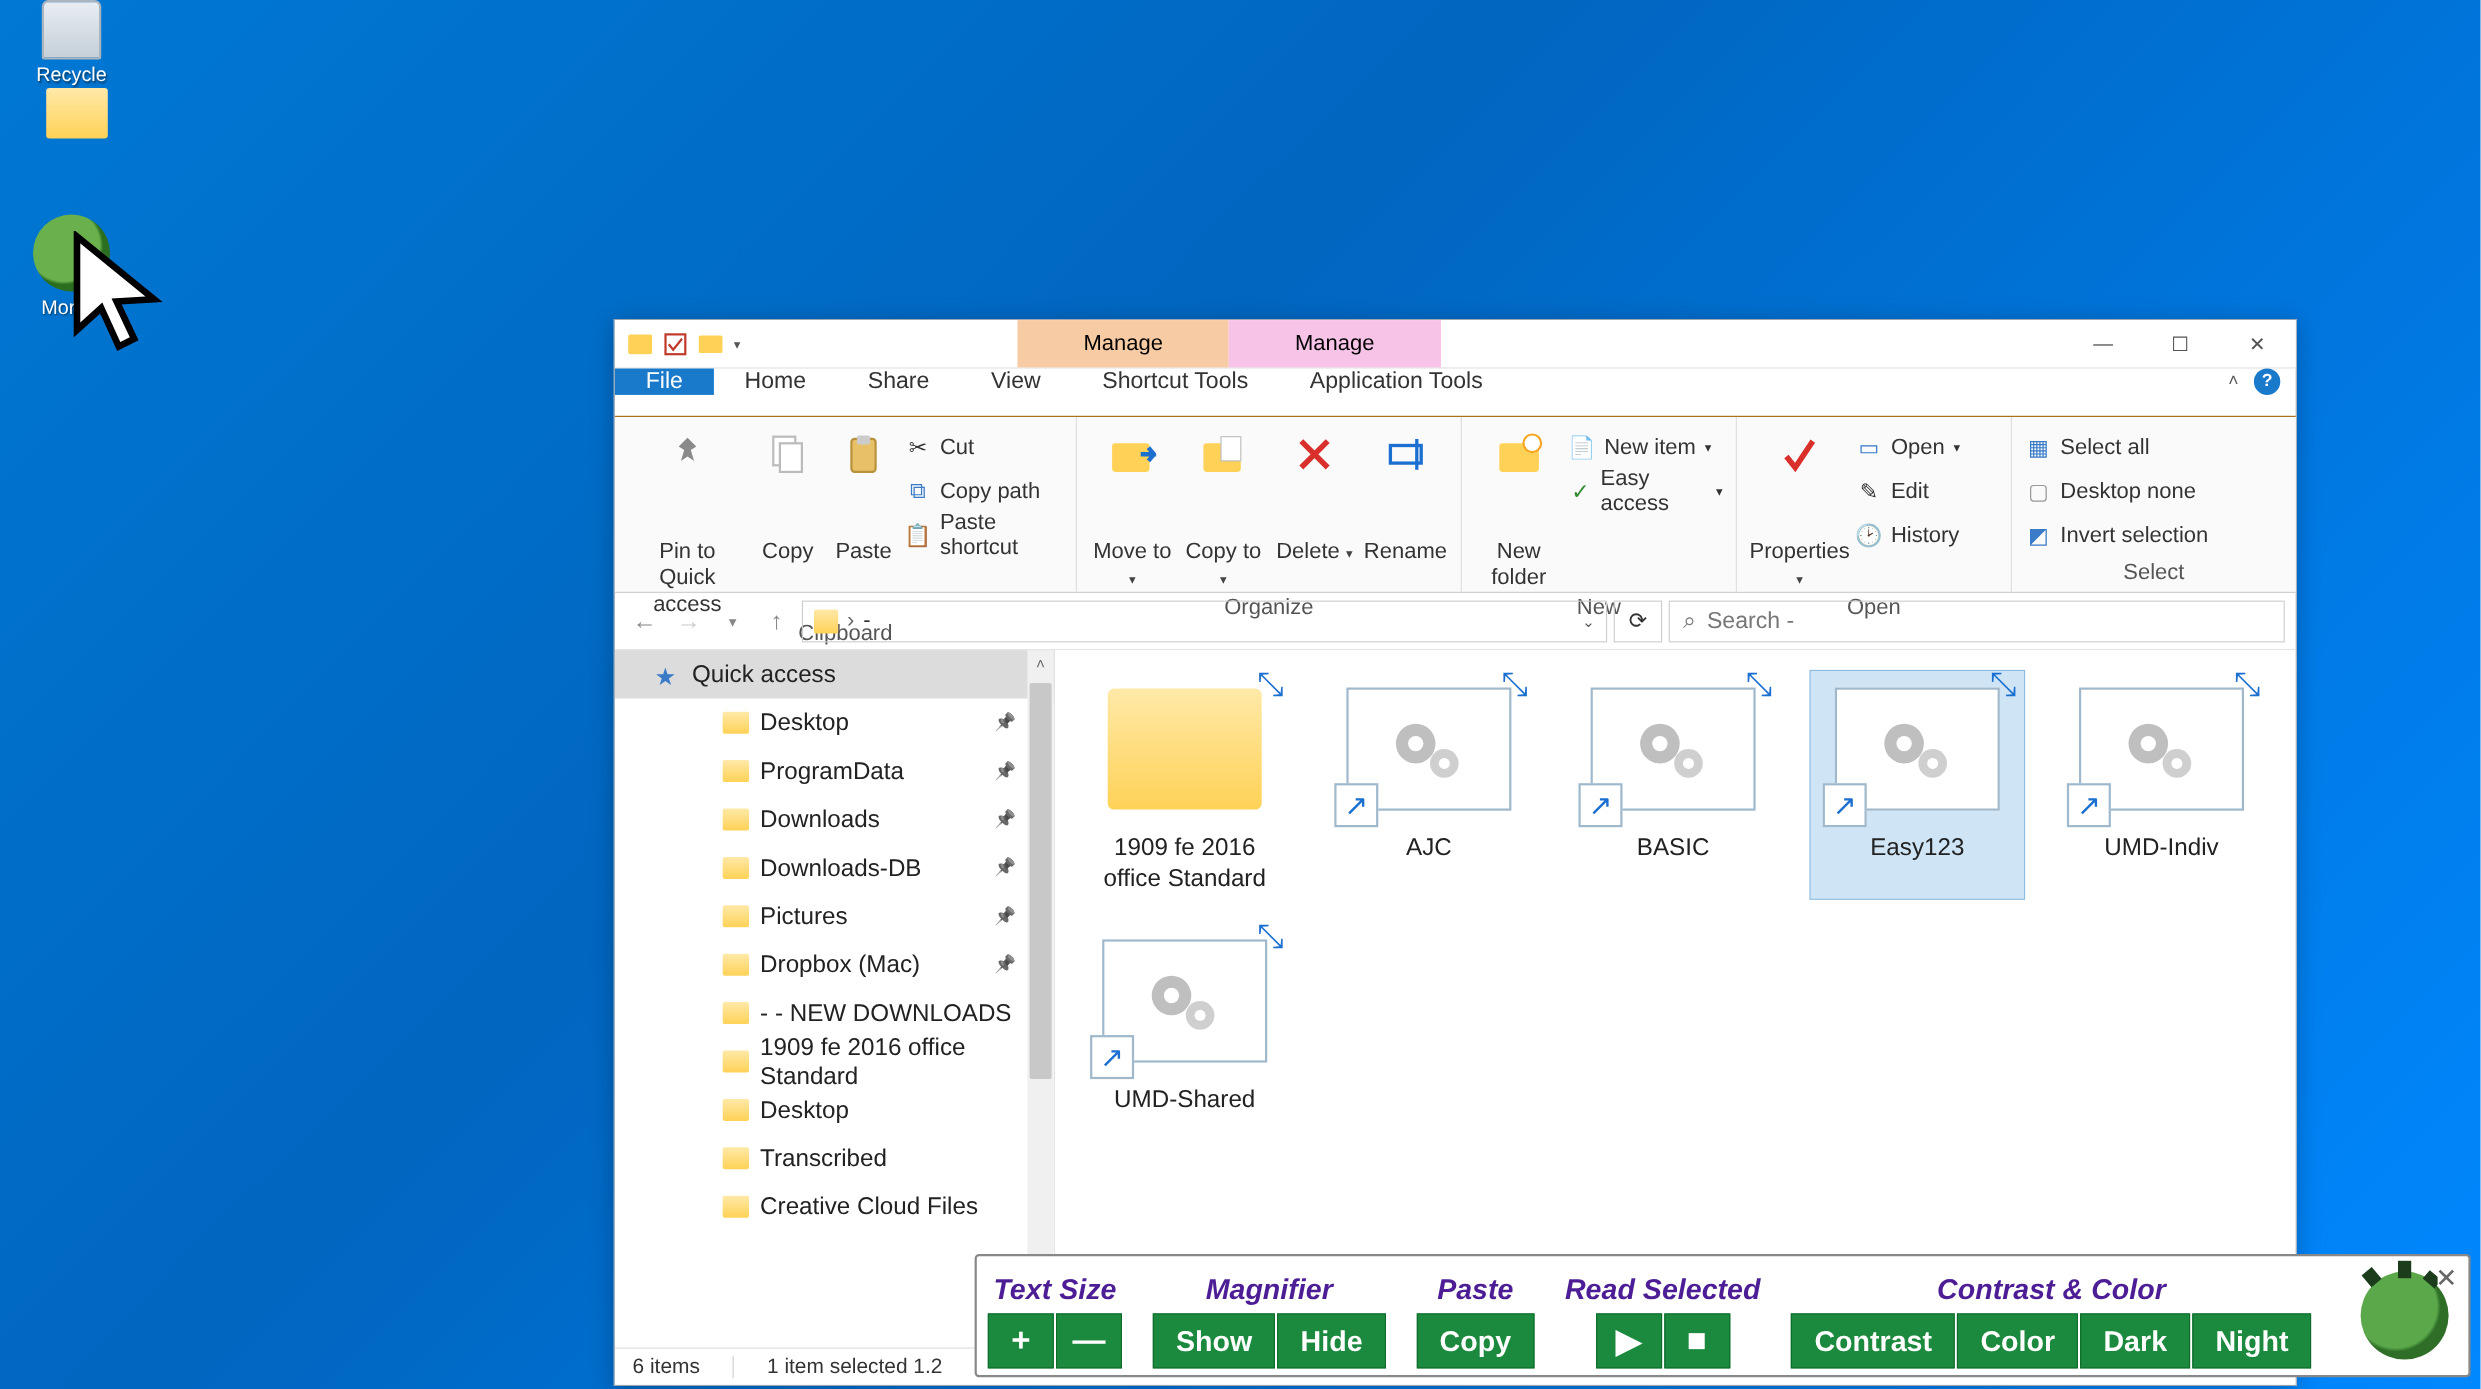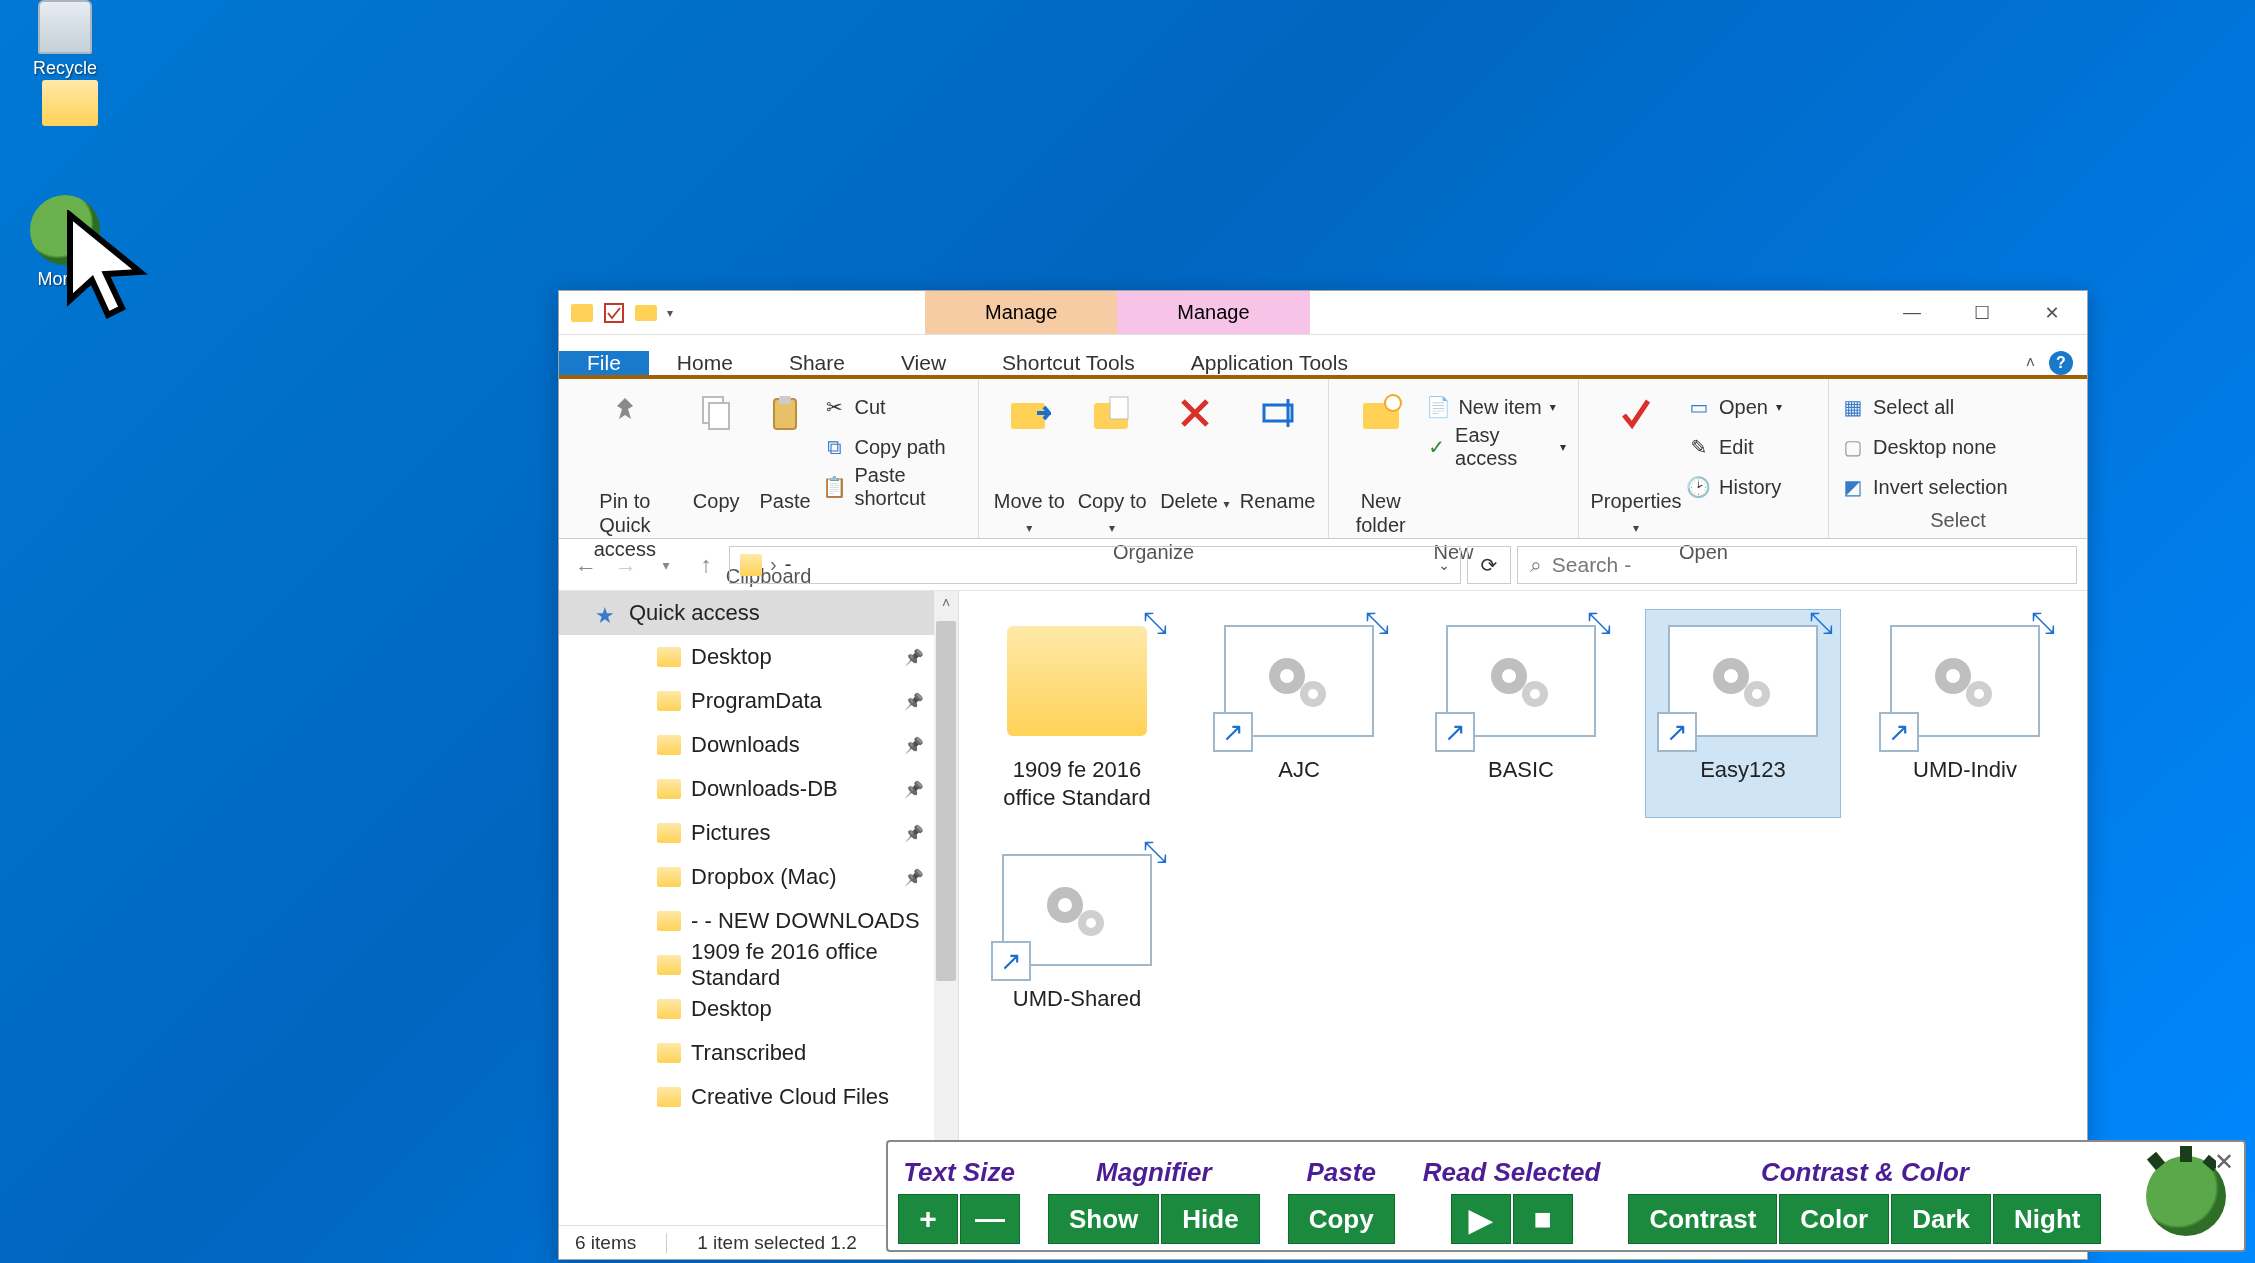--- a/index.html
+++ b/index.html
@@ -21,21 +21,21 @@
   .titlebar { height: 44px; background: #fff; display: flex; align-items: stretch; border-bottom: 1px solid #e0e0e0; }
   .title-left { display: flex; align-items: center; gap: 10px; padding: 0 12px; }
   .title-left .qat-ico { width: 22px; height: 22px; display: inline-block; }
   .title-tabs { margin-left: 240px; display: flex; }
   .title-tab { padding: 0 60px; display: flex; align-items: center; font-size: 20px; }
   .title-tab.pink { background: #f7c4e8; }
   .title-tab.orange { background: #f7cba4; }
   .title-right { margin-left: auto; display: flex; }
   .win-btn { width: 70px; display: flex; align-items: center; justify-content: center; color: #555; font-size: 18px; cursor: pointer; }
 
-  .menubar { height: 44px; display: flex; align-items: flex-end; border-bottom: 4px solid #a16207; position: relative; }
+  .menubar { height: 44px; display: flex; align-items: flex-start; border-bottom: 1px solid #a16207; position: relative; }
   .menu-file { background: #1979ca; color: #fff; padding: 0 28px; display: flex; align-items: center; font-size: 21px; }
   .menu-tab { padding: 0 28px; display: flex; align-items: center; font-size: 21px; color: #333; cursor: pointer; }
   .menu-tab.sub { font-size: 21px; }
   .menu-right { margin-left: auto; display: flex; align-items: center; gap: 14px; padding-right: 14px; }
   .help-badge { width: 24px; height: 24px; background: #1979ca; color: #fff; border-radius: 50%; display: flex; align-items: center; justify-content: center; font-size: 16px; font-weight: bold; }
 
   
   .ribbon { display: flex; border-bottom: 1px solid #ccc; background: #fafafa; height: 160px; }
   .ribbon-group { border-right: 1px solid #ddd; padding: 6px 12px 0; display: flex; flex-direction: column; }
   .ribbon-group-body { flex: 1; display: flex; align-items: flex-start; gap: 6px; }

